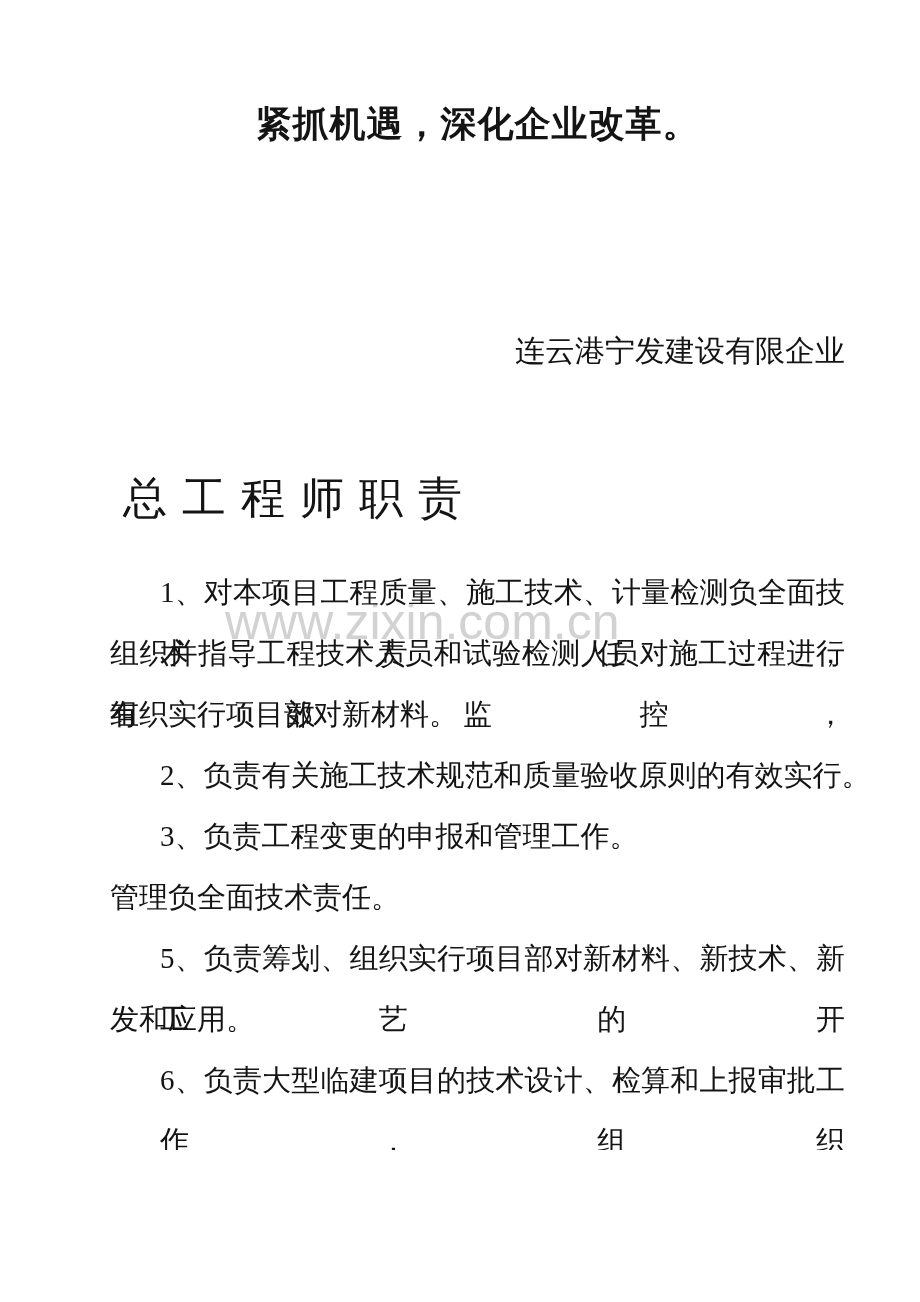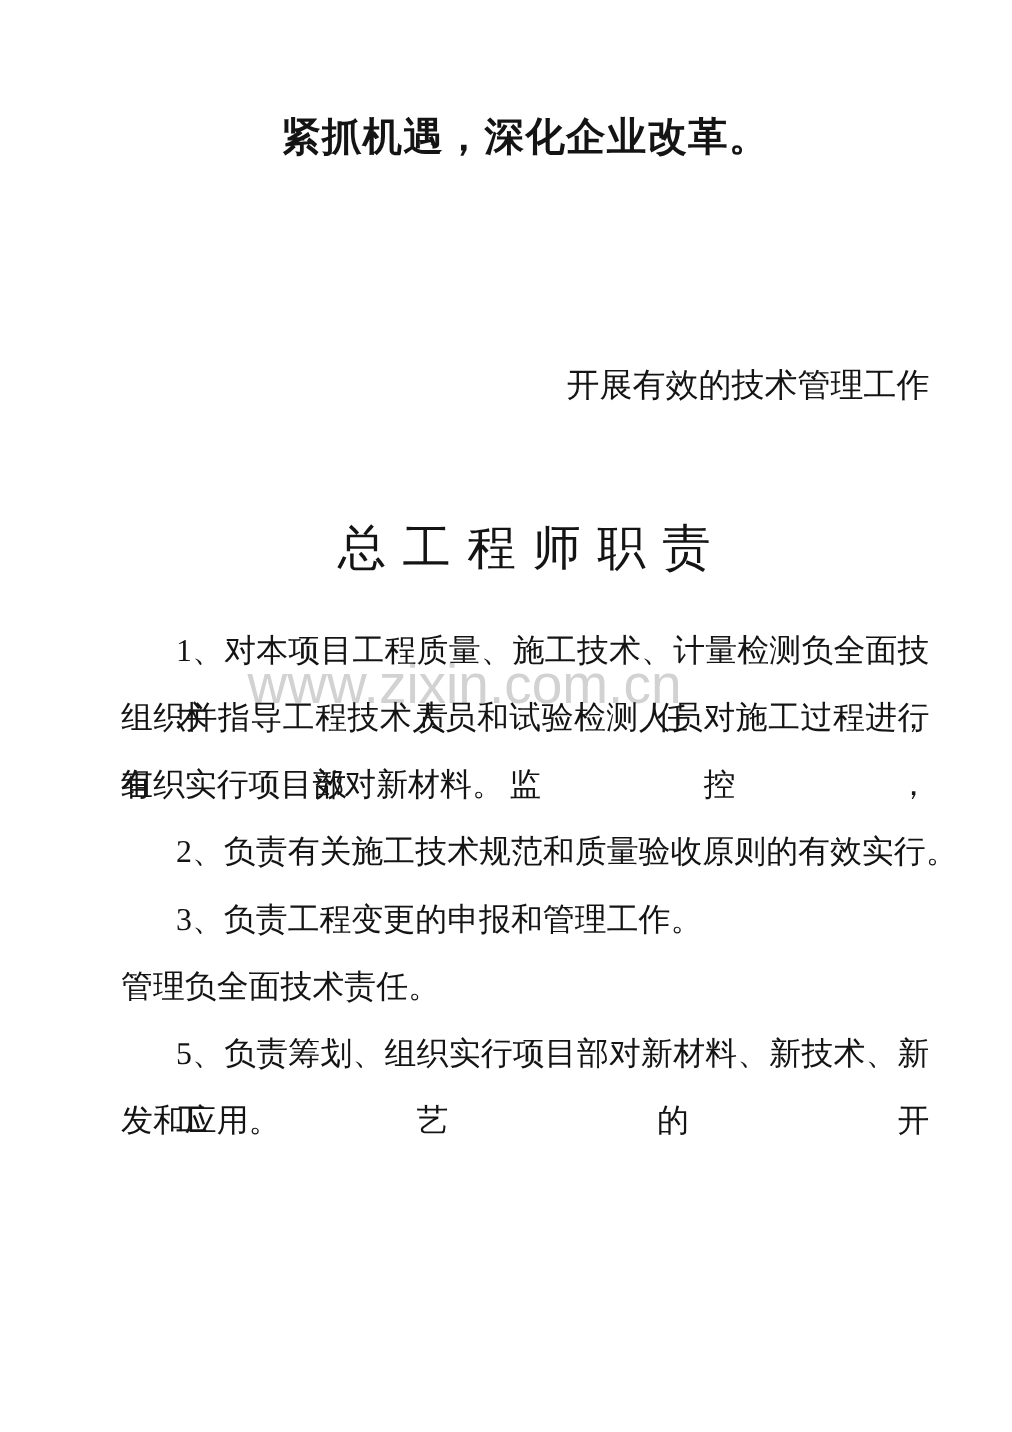--- a/index.html
+++ b/index.html
@@ -38,27 +38,27 @@
     top: 331px;
     height: 40px;
     line-height: 40px;
     font-size: 30px;
     text-align: right;
     font-family: "Liberation Sans", "DejaVu Sans", sans-serif;
     white-space: nowrap;
   }
   .section-heading {
     position: absolute;
-    left: 110px;
+    left: 123px;
     width: 735px;
     top: 470px;
     height: 58px;
     line-height: 58px;
     font-size: 44px;
-    text-align: center;
+    text-align: left;
     font-family: "Liberation Serif", "DejaVu Serif", serif;
     letter-spacing: 2px;
     white-space: nowrap;
   }
   .watermark {
     position: absolute;
     left: 225px;
     top: 597px;
     z-index: 1;
     font-size: 50px;
@@ -96,30 +96,31 @@
     padding-left: 50px;
   }
 </style>
 </head>
 <body>
 
 <div class="page">
 
   <div class="doc-title">紧抓机遇，深化企业改革。</div>
 
-  <div class="company-line">开展有效的技术管理工作</div>
+  <div class="company-line">连云港宁发建设有限企业</div>
 
   <div class="section-heading">总 工 程 师 职 责</div>
 
   <div class="watermark">www.zixin.com.cn</div>
 
   <div class="body-text" id="body-text">
       <div class="body-line indent justify">1、对本项目工程质量、施工技术、计量检测负全面技术责任，</div>
       <div class="body-line justify">组织并指导工程技术人员和试验检测人员对施工过程进行有效监控，</div>
       <div class="body-line">组织实行项目部对新材料。</div>
       <div class="body-line indent">2、负责有关施工技术规范和质量验收原则的有效实行。</div>
       <div class="body-line indent">3、负责工程变更的申报和管理工作。</div>
       <div class="body-line">管理负全面技术责任。</div>
       <div class="body-line indent justify">5、负责筹划、组织实行项目部对新材料、新技术、新工艺的开</div>
       <div class="body-line">发和应用。</div>
+      <div class="body-line indent justify">6、负责大型临建项目的技术设计、检算和上报审批工作，组织</div>
     </div>
 
 </div>
 
 </body></html>

